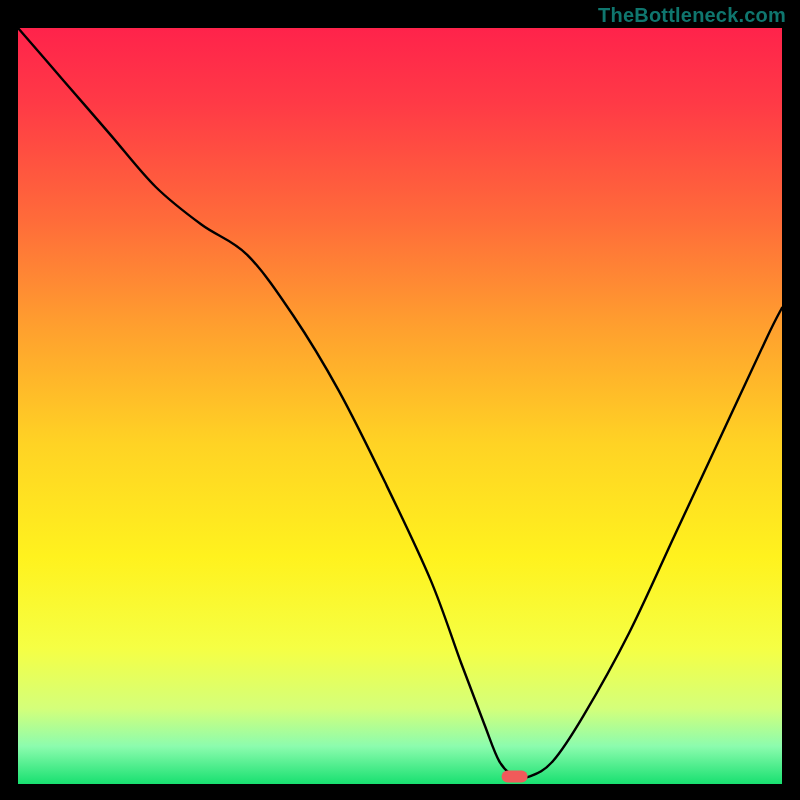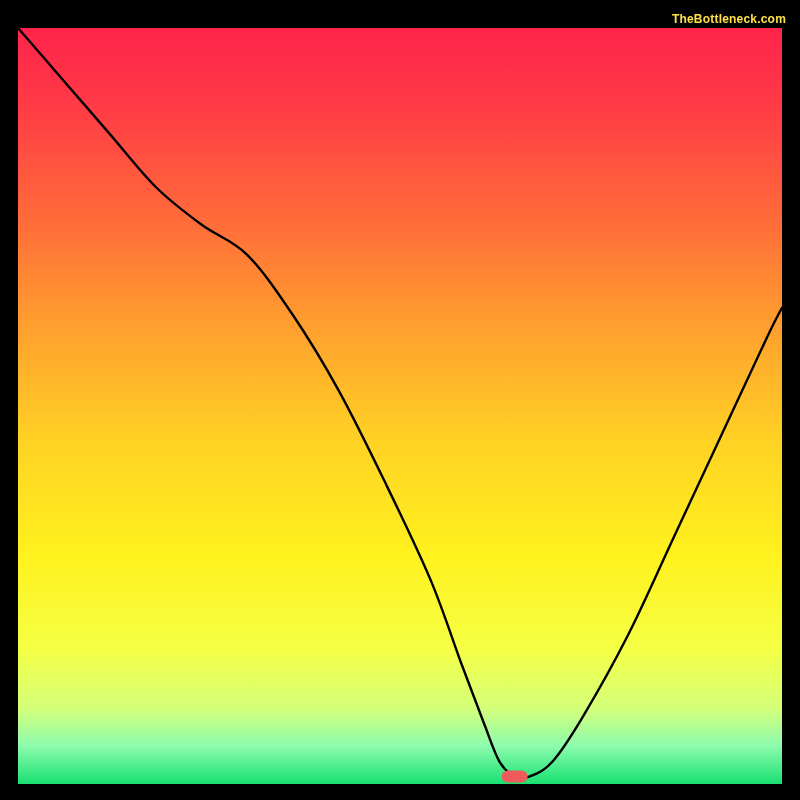--- a/index.html
+++ b/index.html
@@ -12,25 +12,25 @@
     font-family: Arial, Helvetica, sans-serif;
   }
   .frame {
     position: relative;
     width: 800px;
     height: 800px;
     background: #000;
   }
   .watermark {
     position: absolute;
-    top: 12px;
+    top: 4px;
     right: 14px;
-    font-size: 12px;
+    font-size: 20px;
     font-weight: 600;
-    color: #fde047;
+    color: #0f766e;
     letter-spacing: 0.2px;
     user-select: none;
   }
   .plot-area {
     position: absolute;
     left: 18px;
     top: 28px;
     width: 764px;   
     height: 756px;  
   }

